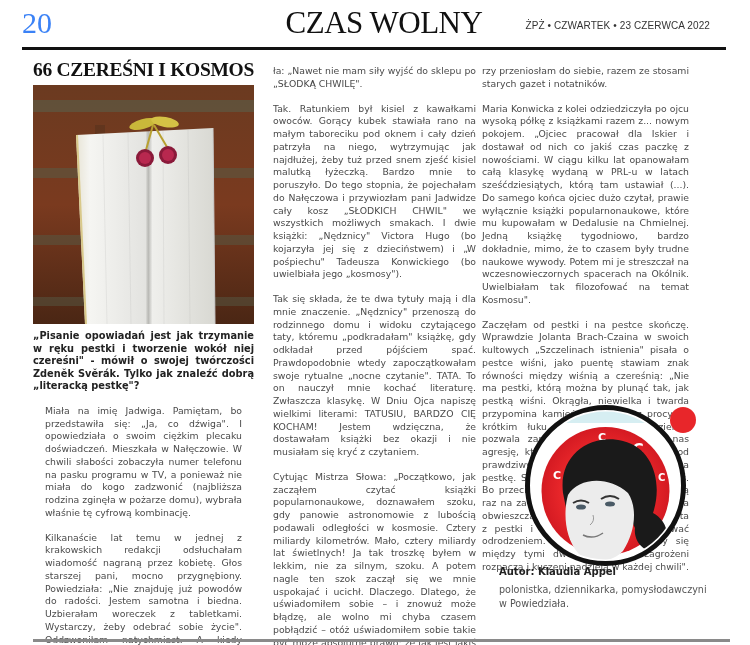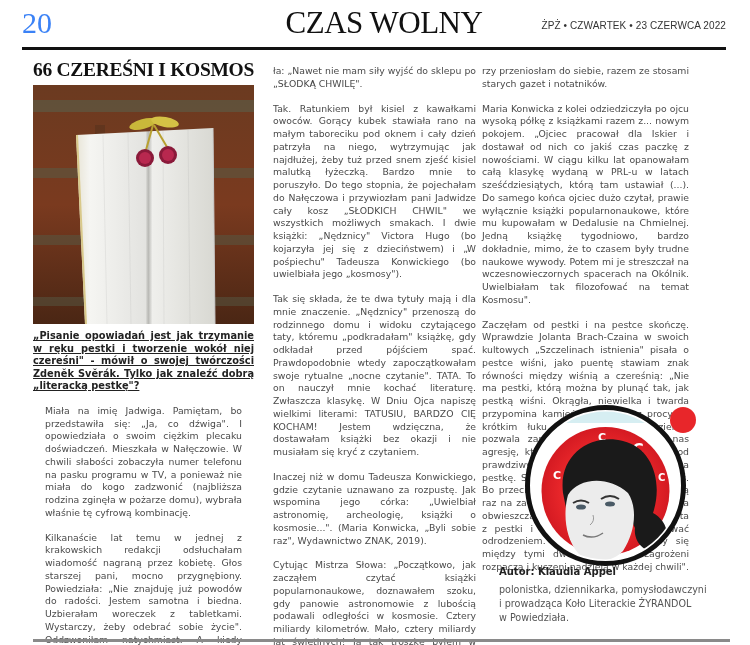--- a/index.html
+++ b/index.html
@@ -1,29 +1,29 @@
 <!DOCTYPE html>
 <html><head>
 <meta charset="utf-8">
 <style>
   html,body{margin:0;padding:0;background:#fff;}
   body{width:750px;height:645px;position:relative;overflow:hidden;font-family:"DejaVu Sans",sans-serif;color:#3a3a3a;}
   .page-num{position:absolute;left:22px;top:6px;font-family:"Liberation Serif",serif;font-size:30px;line-height:34px;color:#3b82f6;}
   .section-title{position:absolute;left:9px;width:750px;top:6px;text-align:center;font-family:"Liberation Serif",serif;font-weight:normal;font-size:31px;line-height:34px;color:#111;letter-spacing:-0.5px;}
-  .issue-date{position:absolute;right:24px;top:20px;font-family:"Liberation Sans",sans-serif;font-size:10px;color:#333;letter-spacing:0.1px;}
+  .issue-date{position:absolute;right:40px;top:20px;font-family:"Liberation Sans",sans-serif;font-size:10px;color:#333;letter-spacing:0.1px;}
   .header-rule{position:absolute;left:22px;right:24px;top:47px;height:3px;background:#111;}
   .bottom-rule{position:absolute;left:33px;right:20px;top:639px;height:3px;background:#8a8a8a;}
   .col{position:absolute;font-size:9.3px;line-height:12.75px;text-align:justify;color:#4a4a4a;}
   .col p{margin:12px;text-indent:0;}
   .col1{left:33px;top:58px;width:221px;}
   .col2{left:261px;top:53px;width:227px;}
   .col3{left:470px;top:53px;width:231px;}
   .article-title{font-family:"Liberation Serif",serif;font-weight:bold;font-size:19.5px;line-height:24px;color:#111;text-align:left;margin:0 5px 3px 0;letter-spacing:-0.3px;white-space:nowrap;}
   .photo{width:221px;height:239px;position:relative;overflow:hidden;margin-bottom:6px;}
-  .lead{font-weight:bold;font-size:9.8px;line-height:12.6px;color:#222;text-align:justify;text-decoration:underline;}
+  .lead{font-weight:bold;font-size:9.8px;line-height:12.6px;color:#222;text-align:justify;}
   .author-block{position:absolute;left:499px;top:400px;width:231px;}
   .portrait{position:absolute;left:24px;top:3px;width:165px;height:165px;}
   .red-dot{position:absolute;left:171px;top:7px;width:26px;height:26px;border-radius:50%;background:#e8262a;}
   .author-name{position:absolute;left:0;top:166px;width:231px;text-align:left;font-weight:bold;font-size:10px;color:#222;}
   .author-bio{position:absolute;left:0;top:183px;width:231px;text-align:left;font-size:9.6px;line-height:14px;color:#555;}
 </style>
 </head>
 <body>
 
 <div>
@@ -81,21 +81,20 @@
   <p>Miała na imię Jadwiga. Pamiętam, bo przedstawiła się: „Ja, co dźwiga". I opowiedziała o swoim ciężkim plecaku doświadczeń. Mieszkała w Nałęczowie. W chwili słabości zobaczyła numer telefonu na pasku programu w TV, a ponieważ nie miała do kogo zadzwonić (najbliższa rodzina zginęła w pożarze domu), wybrała właśnie tę cyfrową kombinację.</p>
   <p>Kilkanaście lat temu w jednej z krakowskich redakcji odsłuchałam wiadomość nagraną przez kobietę. Głos starszej pani, mocno przygnębiony. Powiedziała: „Nie znajduję już powodów do radości. Jestem samotna i biedna. Uzbierałam woreczek z tabletkami. Wystarczy, żeby odebrać sobie życie". Oddzwoniłam natychmiast. A kiedy usłyszałam w słuchawce oddech, ulżyło mi.</p>
   <p>Przypuszczała, że cierpi na depresję, nie miała jednak pieniędzy na leczenie. Bezpłatną wizytę u psychiatry zaplanowano na wiosnę. Potrzebowała mówić. A ja chciałam wysłuchać.</p>
 
 </div>
 
 <div class="col col2">
   <p>ła: „Nawet nie mam siły wyjść do sklepu po „SŁODKĄ CHWILĘ".</p>
   <p>Tak. Ratunkiem był kisiel z kawałkami owoców. Gorący kubek stawiała rano na małym taboreciku pod oknem i cały dzień patrzyła na niego, wytrzymując jak najdłużej, żeby tuż przed snem zjeść kisiel malutką łyżeczką. Bardzo mnie to poruszyło. Do tego stopnia, że pojechałam do Nałęczowa i przywiozłam pani Jadwidze cały kosz „SŁODKICH CHWIL" we wszystkich możliwych smakach. I dwie książki: „Nędznicy" Victora Hugo (bo kojarzyła jej się z dzieciństwem) i „W pośpiechu" Tadeusza Konwickiego (bo uwielbiała jego „kosmosy").</p>
   <p>Tak się składa, że te dwa tytuły mają i dla mnie znaczenie. „Nędznicy" przenoszą do rodzinnego domu i widoku czytającego taty, któremu „podkradałam" książkę, gdy odkładał przed pójściem spać. Prawdopodobnie wtedy zapoczątkowałam swoje rytualne „nocne czytanie". TATA. To on nauczył mnie kochać literaturę. Zwłaszcza klasykę. W Dniu Ojca napiszę wielkimi literami: TATUSIU, BARDZO CIĘ KOCHAM! Jestem wdzięczna, że dostawałam książki bez okazji i nie musiałam się kryć z czytaniem.</p>
-  <p>Inaczej niż w domu Tadeusza Konwickiego, gdzie czytanie uznawano za rozpustę. Jak wspomina jego córka: „Uwielbiał astronomię, archeologię, książki o kosmosie...". (Maria Konwicka, „Byli sobie raz", Wydawnictwo ZNAK, 2019).</p>
   <p>Cytując Mistrza Słowa: „Początkowo, jak zacząłem czytać książki popularnonaukowe, doznawałem szoku, gdy panowie astronomowie z lubością podawali odległości w kosmosie. Cztery miliardy kilometrów. Mało, cztery miliardy lat świetlnych! Ja tak troszkę byłem w lekkim, nie za silnym, szoku. A potem nagle ten szok zaczął się we mnie uspokajać i ucichł. Dlaczego. Dlatego, że uświadomiłem sobie – i znowuż może błądzę, ale wolno mi chyba czasem pobłądzić – otóż uświadomiłem sobie takie być może absolutne prawo: że jak jest jakiś daleki szlak, to wiadomo, że są skróty, że jest zawsze jakaś ścieżka, która to wszystko skraca. Czyli nagle te przerażające odległości przestały mnie straszyć, ponieważ przypomniałem sobie, że mamy pewne obszary mózgu niewykorzystane, o czym medycyna i nauka od lat wiedzą, mamy w naszej duchowości w moim przekonaniu coś, co trudno nazwać, a co daje ogromne, nieprzeniknione jeszcze perspektywy. Czyli skrót jest w nas. Ten nieprawdopodobny niesamowity skrót". (Tadeusz Konwicki „W pośpiechu")</p>
 
 </div>
 
 <div class="col col3">
   <p>rzy przeniosłam do siebie, razem ze stosami starych gazet i notatników.</p>
   <p>Maria Konwicka z kolei odziedziczyła po ojcu wysoką półkę z książkami razem z... nowym pokojem. „Ojciec pracował dla Iskier i dostawał od nich co jakiś czas paczkę z nowościami. W ciągu kilku lat opanowałam całą klasykę wydaną w PRL-u w latach sześćdziesiątych, którą tam ustawiał (...). Do samego końca ojciec dużo czytał, prawie wyłącznie książki popularnonaukowe, które mu kupowałam w Dedalusie na Chmielnej. Jedną książkę tygodniowo, bardzo dokładnie, mimo, że to czasem były trudne naukowe wywody. Potem mi je streszczał na wczesnowieczornych spacerach na Okólnik. Uwielbiałam tak filozofować na temat Kosmosu".</p>
   <p>Zaczęłam od pestki i na pestce skończę. Wprawdzie Jolanta Brach-Czaina w swoich kultowych „Szczelinach istnienia" pisała o pestce wiśni, jako puentę stawiam znak równości między wiśnią a czereśnią: „Nie ma pestki, którą można by plunąć tak, jak pestką wiśni. Okrągła, niewielka i twarda przypomina kamień wyrzucony z procy. W krótkim łuku między ustami a ziemią pozwala zamknąć całą wypełniającą nas agresję, którą udaje nam się oderwać od prawdziwych przyczyn i przerzucić na pestkę. Symboliczna próba zabicia czegoś. Bo przecież wypluwając pestkę, chcemy ją raz na zawsze zlikwidować. Gest splunięcia obwieszcza śmierć wiśni. Ale wiśnia wyrasta z pestki i zatracenie może zaowocować odrodzeniem. My sami też wahamy się między tymi dwoma stanami, zagrożeni rozpaczą i kuszeni nadzieją w każdej chwili".</p>
 </div>
 
@@ -126,18 +125,17 @@
       <path d="M78,96 q9,-6 18,0" stroke="#333" stroke-width="2" fill="none"></path>
       <ellipse cx="58" cy="104" rx="5" ry="2.5" fill="#4a5a66"></ellipse>
       <ellipse cx="87" cy="101" rx="5" ry="2.5" fill="#4a5a66"></ellipse>
       <path d="M70,112 q2,6 -3,10" stroke="#999" stroke-width="1" fill="none"></path>
       <path d="M60,132 q10,5 20,-2" stroke="#777" stroke-width="1.5" fill="none"></path>
     </g>
   </svg>
   <div class="author-name">Autor: Klaudia Appel</div>
   <div class="author-bio">
     <div>polonistka, dziennikarka, pomysłodawczyni</div>
-    <div>i prowadząca Koło Literackie ŻYRANDOL</div>
     <div>w Powiedziała.</div>
   </div>
 </div>
 
 <div class="bottom-rule"></div>
 
 </body></html>

